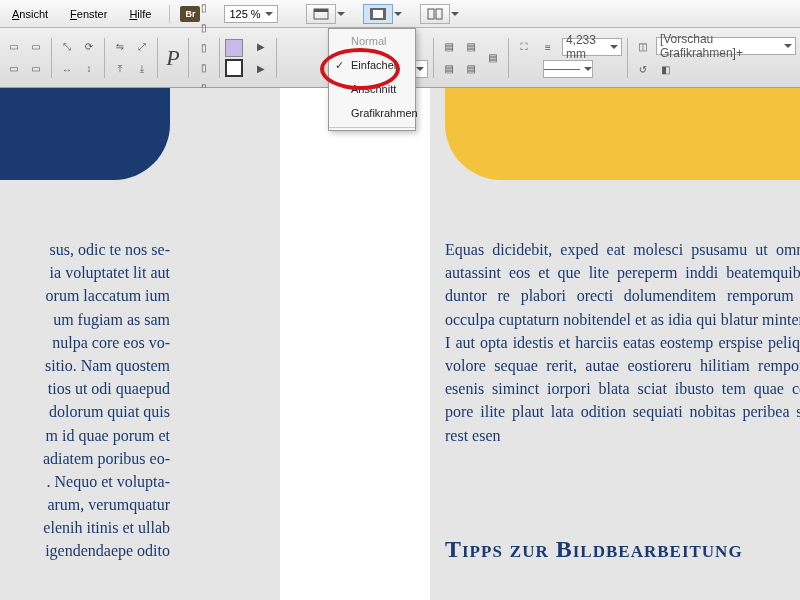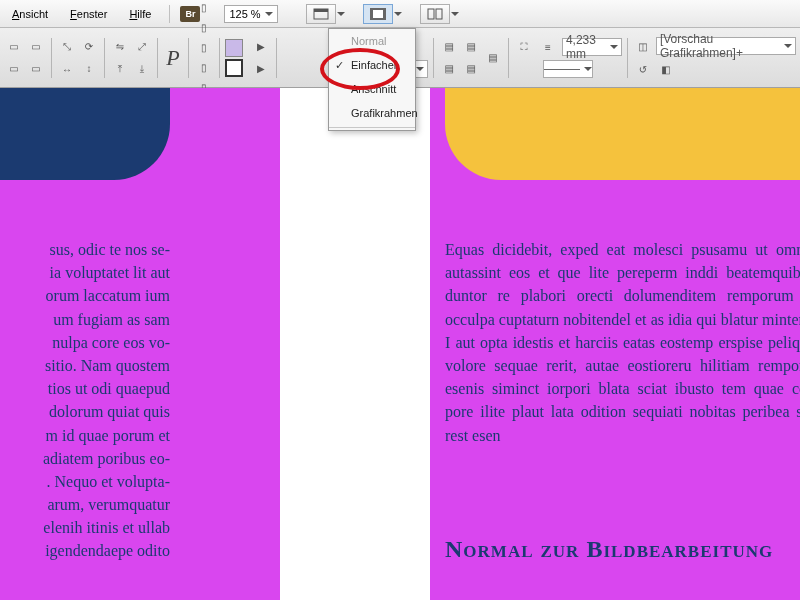--- a/index.html
+++ b/index.html
@@ -106,21 +106,21 @@
   }
 
   
   .canvas {
     position:absolute; left:0; top:88px; right:0; bottom:0;
     background:#fff;
     display:flex;
   }
   .page {
     position:relative;
-    background:#d946ef;
+    background:#e5e5e5;
   }
   .page-left {
     width:280px; height:100%;
     border-right:0;
   }
   .gutter {
     width:150px; height:100%;
     background:#ffffff;
   }
   .page-right {
@@ -344,15 +344,15 @@
 adiatem poribus eo-
 . Nequo et volupta-
 arum, verumquatur
 elenih itinis et ullab
 igendendaepe odito</div>
   </div>
   <div class="gutter"></div>
   <div class="page page-right">
     <div class="shape-yellow"></div>
     <div class="body-text">Equas dicidebit, exped eat molesci psusamu ut omnis autassint eos et que lite pereperm inddi beatemquibus duntor re plabori orecti dolumenditem remporum si occulpa cuptaturn nobitendel et as idia qui blatur mintem. I aut opta idestis et harciis eatas eostemp erspise pelique volore sequae rerit, autae eostioreru hilitiam remporis esenis siminct iorpori blata sciat ibusto tem quae con pore ilite plaut lata odition sequiati nobitas peribea sin rest esen</div>
-    <div class="heading-right">Normal zur Bildbearbeitung</div>
+    <div class="heading-right">Tipps zur Bildbearbeitung</div>
   </div>
 </div>
 
 </body></html>

